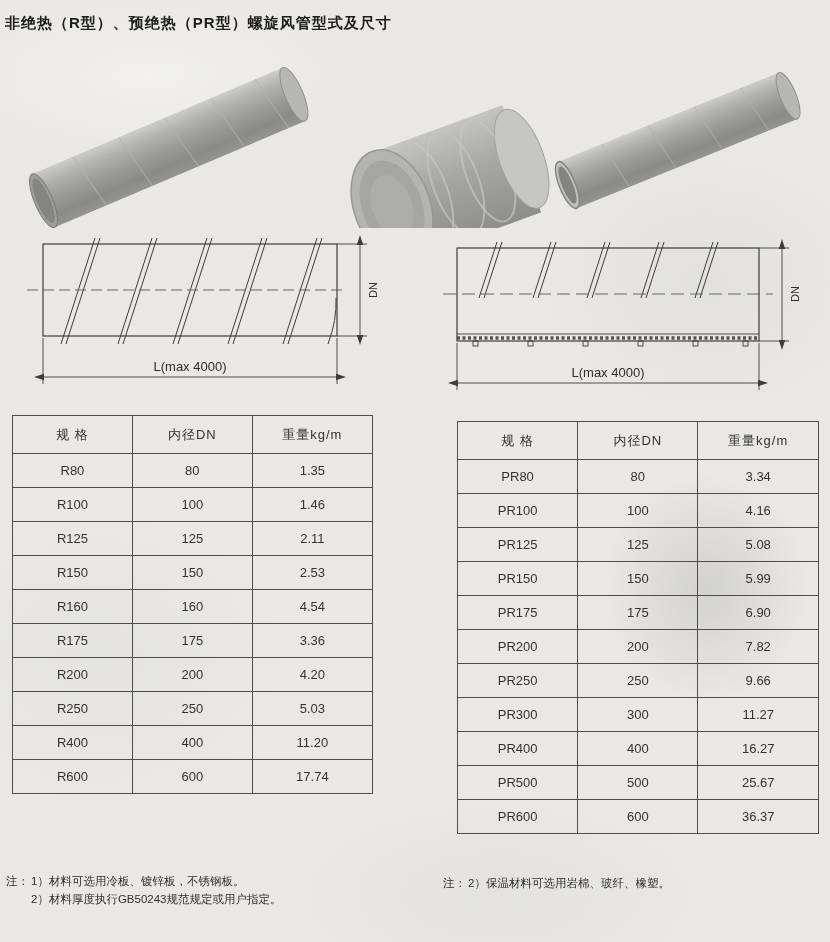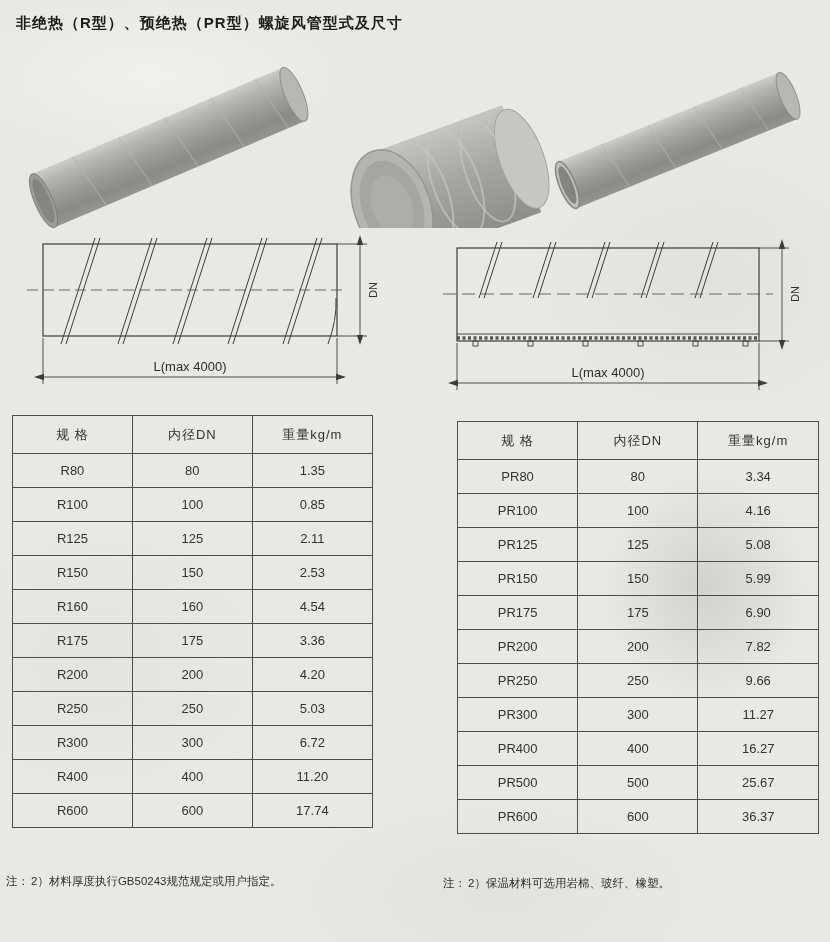--- a/index.html
+++ b/index.html
@@ -8,21 +8,21 @@
     background-color:#e9e8e4;
     background-image:
       radial-gradient(ellipse 300px 120px at 18% 8%, rgba(255,255,255,0.35), rgba(255,255,255,0) 70%),
       radial-gradient(ellipse 260px 200px at 85% 30%, rgba(210,210,205,0.30), rgba(210,210,205,0) 70%),
       radial-gradient(ellipse 280px 220px at 12% 70%, rgba(215,215,210,0.25), rgba(215,215,210,0) 70%),
       radial-gradient(ellipse 320px 150px at 60% 95%, rgba(213,213,208,0.30), rgba(213,213,208,0) 70%);
     font-family:"Liberation Sans","DejaVu Sans",sans-serif;
     color:#2e2e2e;
   }
   .title{
-    position:absolute;left:16px;top:14px;
+    position:absolute;left:5px;top:14px;
     font-size:15px;font-weight:bold;color:#1c1c1c;letter-spacing:1px;
   }
   .photos{position:absolute;left:0;top:58px;width:830px;height:170px;}
   .drawing{position:absolute;}
   .drawing-left{left:15px;top:228px;width:385px;height:178px;}
   .drawing-right{left:435px;top:228px;width:395px;height:178px;}
   .watermark{
     position:absolute;left:598px;top:468px;width:215px;height:240px;border-radius:50%;
     background:radial-gradient(ellipse at center, rgba(183,183,178,0.45), rgba(183,183,178,0) 68%);
   }
@@ -196,21 +196,21 @@
     </thead>
     <tbody>
         <tr>
           <td>R80</td>
           <td>80</td>
           <td>1.35</td>
         </tr>
         <tr>
           <td>R100</td>
           <td>100</td>
-          <td>0.85</td>
+          <td>1.46</td>
         </tr>
         <tr>
           <td>R125</td>
           <td>125</td>
           <td>2.11</td>
         </tr>
         <tr>
           <td>R150</td>
           <td>150</td>
           <td>2.53</td>
@@ -227,25 +227,20 @@
         </tr>
         <tr>
           <td>R200</td>
           <td>200</td>
           <td>4.20</td>
         </tr>
         <tr>
           <td>R250</td>
           <td>250</td>
           <td>5.03</td>
-        </tr>
-        <tr>
-          <td>R300</td>
-          <td>300</td>
-          <td>6.72</td>
         </tr>
         <tr>
           <td>R400</td>
           <td>400</td>
           <td>11.20</td>
         </tr>
         <tr>
           <td>R600</td>
           <td>600</td>
           <td>17.74</td>
@@ -316,20 +311,21 @@
           <td>PR600</td>
           <td>600</td>
           <td>36.37</td>
         </tr>
       </tbody>
   </table>
 
   <div class="note note-left">
     <span class="prefix">注：</span>
     <div>
+        <div>1）材料可选用冷板、镀锌板，不锈钢板。</div>
         <div>2）材料厚度执行GB50243规范规定或用户指定。</div>
       </div>
   </div>
   <div class="note note-right">
     <span class="prefix">注：</span>
     <div>
         <div>2）保温材料可选用岩棉、玻纤、橡塑。</div>
       </div>
   </div>
 

